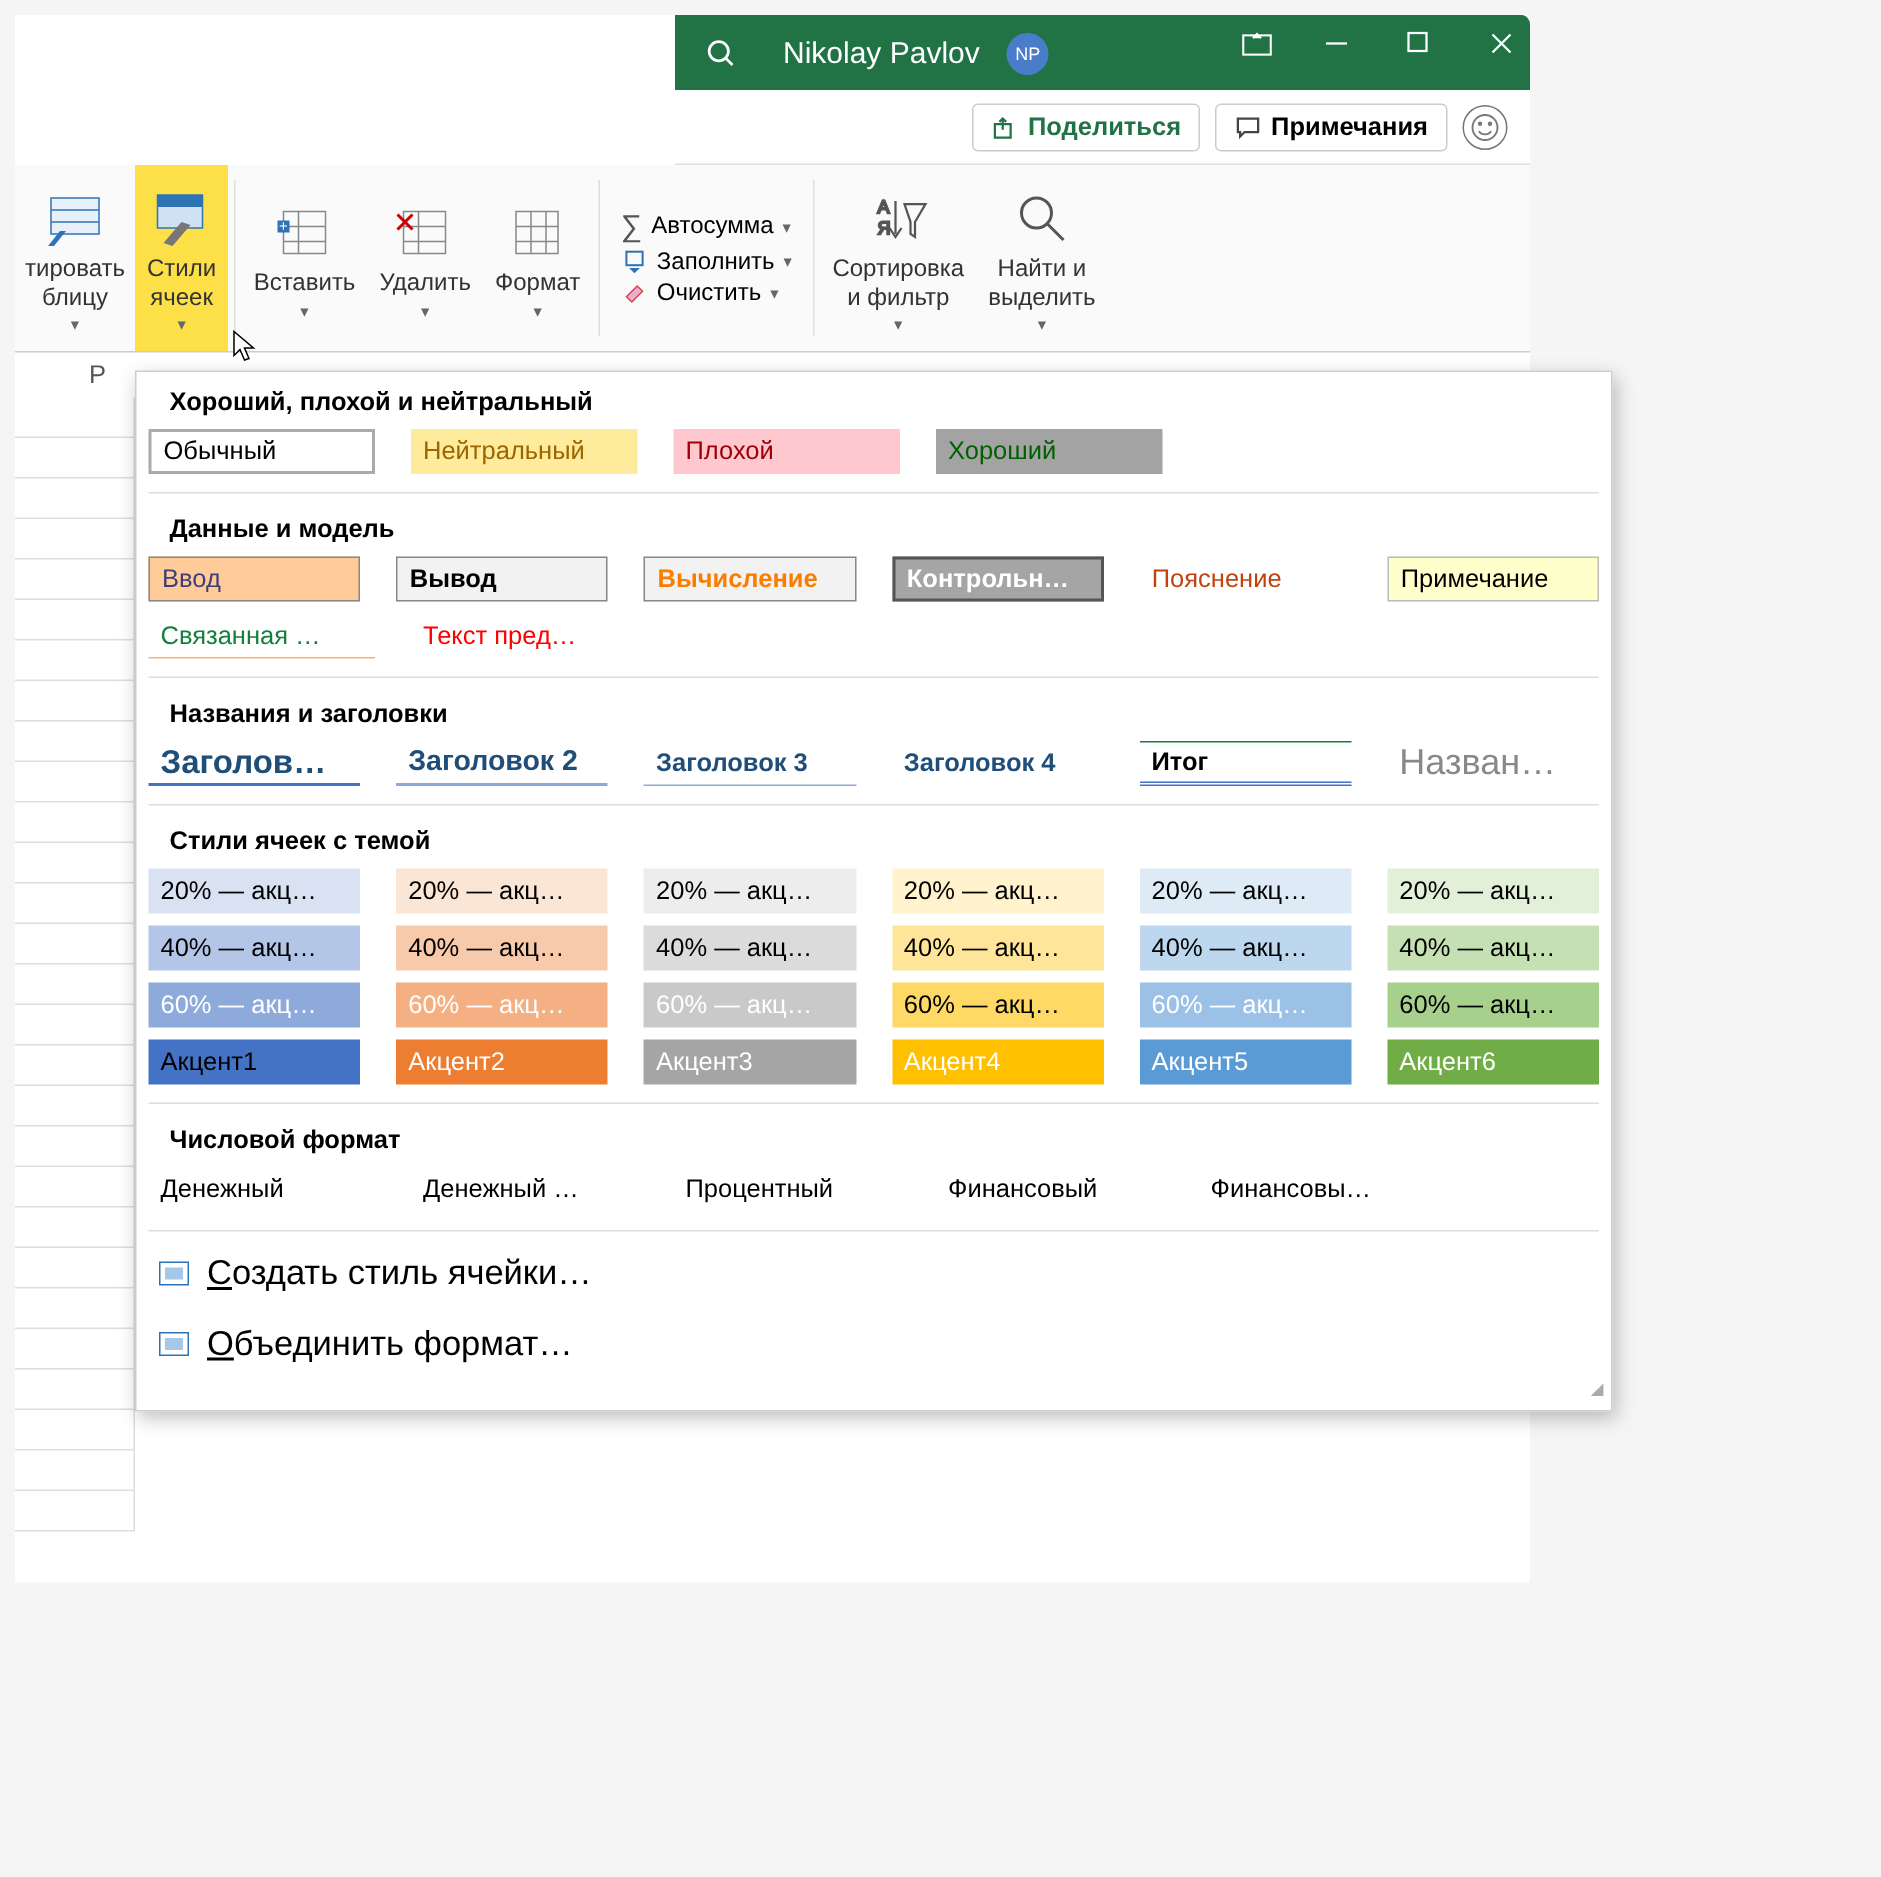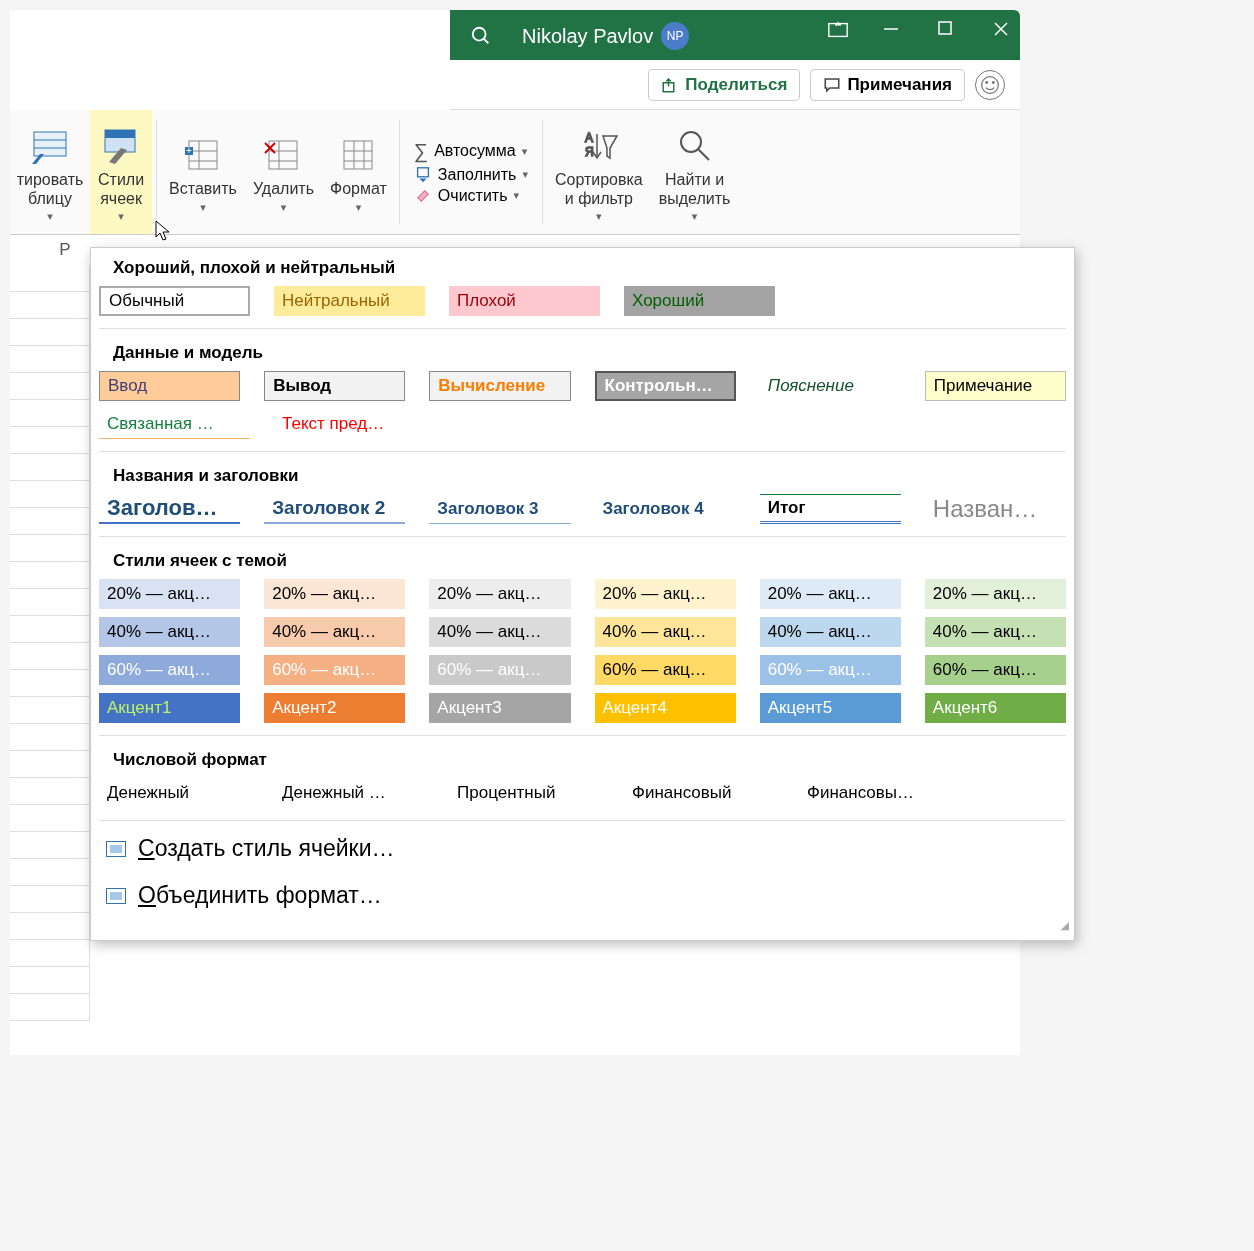--- a/index.html
+++ b/index.html
@@ -1,34 +1,34 @@
 <!DOCTYPE html>
 <html><head>
 <meta charset="utf-8">
 <style>
 * { box-sizing: border-box; margin: 0; padding: 0; font-family: "Segoe UI", Arial, sans-serif; }
 body { background: #f5f5f5; padding: 10px; }
 .window { width: 1010px; background: white; position: relative; }
 .titlebar { background: #217346; height: 50px; position: relative; margin-left: 440px; border-top-right-radius: 6px; }
 .tb-left { position: absolute; left: 20px; top: 12px; display: flex; align-items: center; gap: 30px; }
 .tb-search { color: white; font-size: 20px; }
-.tb-user { color: white; font-size: 20px; display: flex; align-items: center; gap: 8px; }
+.tb-user { color: white; font-size: 20px; display: flex; align-items: center; gap: 18px; }
 .tb-avatar { background: #4a7dc9; color: white; width: 28px; height: 28px; border-radius: 50%; display: flex; align-items: center; justify-content: center; font-size: 12px; }
 .tb-right { position: absolute; right: 10px; top: 10px; display: flex; gap: 25px; color: white; }
 .tb-btn { font-size: 22px; cursor: pointer; width: 30px; text-align: center; }
 .tb-close { font-size: 22px; cursor: pointer; }
 
 .actionbar { background: white; height: 50px; position: relative; margin-left: 440px; display: flex; justify-content: flex-end; align-items: center; gap: 10px; padding-right: 15px; border-bottom: 1px solid #ddd; }
 .action-btn { border: 1px solid #ccc; border-radius: 4px; padding: 5px 12px; display: flex; align-items: center; gap: 6px; font-size: 17px; cursor: pointer; }
 .action-btn.green { color: #217346; }
 .smile { width: 30px; height: 30px; border: 1.5px solid #777; border-radius: 50%; display: flex; align-items: center; justify-content: center; font-size: 14px; color: #777; }
 
 .ribbon { display: flex; background: #fafafa; height: 125px; border-bottom: 1px solid #ccc; }
 .ribbon-grp { display: flex; flex-direction: column; align-items: center; justify-content: center; padding: 5px 8px 0; position: relative; }
-.ribbon-grp.active { background: #fef9c3; }
+.ribbon-grp.active { background: #fde047; }
 .ribbon-icon { width: 40px; height: 40px; margin-bottom: 4px; }
 .ribbon-label { font-size: 16px; color: #333; text-align: center; line-height: 1.2; }
 .ribbon-chev { font-size: 11px; color: #666; margin-top: 2px; }
 .ribbon-sep { width: 1px; background: #ddd; margin: 10px 4px; }
 .ribbon-edit { display: flex; flex-direction: column; justify-content: center; gap: 3px; padding: 5px 10px; font-size: 16px; }
 .redit-row { display: flex; align-items: center; gap: 6px; }
 
 .arrow-cursor { position: absolute; left: 145px; top: 210px; font-size: 18px; color: black; z-index: 10; pointer-events: none; }
 
 .sheet-bg { position: relative; height: 820px; }
@@ -277,21 +277,21 @@
         <div class="cell-style" style="background:#a3a3a3;color:#006100">Хороший</div>
       </div>
       <hr class="dd-hr">
 
       <div class="dd-section-title">Данные и модель</div>
       <div class="dd-row">
         <div class="cell-style" style="background:#ffcc99;border:1px solid #888;color:#3f3f76">Ввод</div>
         <div class="cell-style" style="background:#f2f2f2;border:1px solid #888;font-weight:bold">Вывод</div>
         <div class="cell-style" style="background:#f2f2f2;border:1px solid #888;color:#fa7d00;font-weight:bold">Вычисление</div>
         <div class="cell-style" style="background:#a5a5a5;border:2.5px double #555;color:white;font-weight:bold">Контрольн…</div>
-        <div class="cell-style" style="color:#14532d;font-style:italic">Пояснение</div>
+        <div class="cell-style" style="color:#c2410c;">Пояснение</div>
         <div class="cell-style" style="background:#ffffcc;border:1px solid #bbb">Примечание</div>
       </div>
       <div class="dd-row">
         <div class="cell-style" style="color:#15803d;border-bottom:1.5px solid #ffb066">Связанная …</div>
         <div class="cell-style" style="color:#ff0000">Текст пред…</div>
       </div>
       <hr class="dd-hr">
 
       <div class="dd-section-title">Названия и заголовки</div>
       <div class="dd-row">
@@ -324,21 +324,21 @@
           </div>
           <div class="dd-row">
             <div class="cell-style" style="background: rgb(142, 170, 219); color: rgb(255, 255, 255);">60% — акц…</div>
             <div class="cell-style" style="background: rgb(244, 176, 131); color: rgb(255, 255, 255);">60% — акц…</div>
             <div class="cell-style" style="background: rgb(201, 201, 201); color: rgb(255, 255, 255);">60% — акц…</div>
             <div class="cell-style" style="background: rgb(254, 217, 102); color: rgb(0, 0, 0);">60% — акц…</div>
             <div class="cell-style" style="background: rgb(155, 194, 230); color: rgb(255, 255, 255);">60% — акц…</div>
             <div class="cell-style" style="background: rgb(168, 208, 141); color: rgb(0, 0, 0);">60% — акц…</div>
           </div>
           <div class="dd-row">
-            <div class="cell-style" style="background: rgb(68, 114, 196); color: #bef264;">Акцент1</div>
+            <div class="cell-style" style="background: rgb(68, 114, 196); color: #000000;">Акцент1</div>
             <div class="cell-style" style="background: rgb(237, 125, 49); color: rgb(255, 255, 255);">Акцент2</div>
             <div class="cell-style" style="background: rgb(165, 165, 165); color: rgb(255, 255, 255);">Акцент3</div>
             <div class="cell-style" style="background: rgb(255, 192, 0); color: rgb(255, 255, 255);">Акцент4</div>
             <div class="cell-style" style="background: rgb(91, 155, 213); color: rgb(255, 255, 255);">Акцент5</div>
             <div class="cell-style" style="background: rgb(112, 173, 71); color: rgb(255, 255, 255);">Акцент6</div>
           </div>
         </div>
       <hr class="dd-hr">
 
       <div class="dd-section-title">Числовой формат</div>

